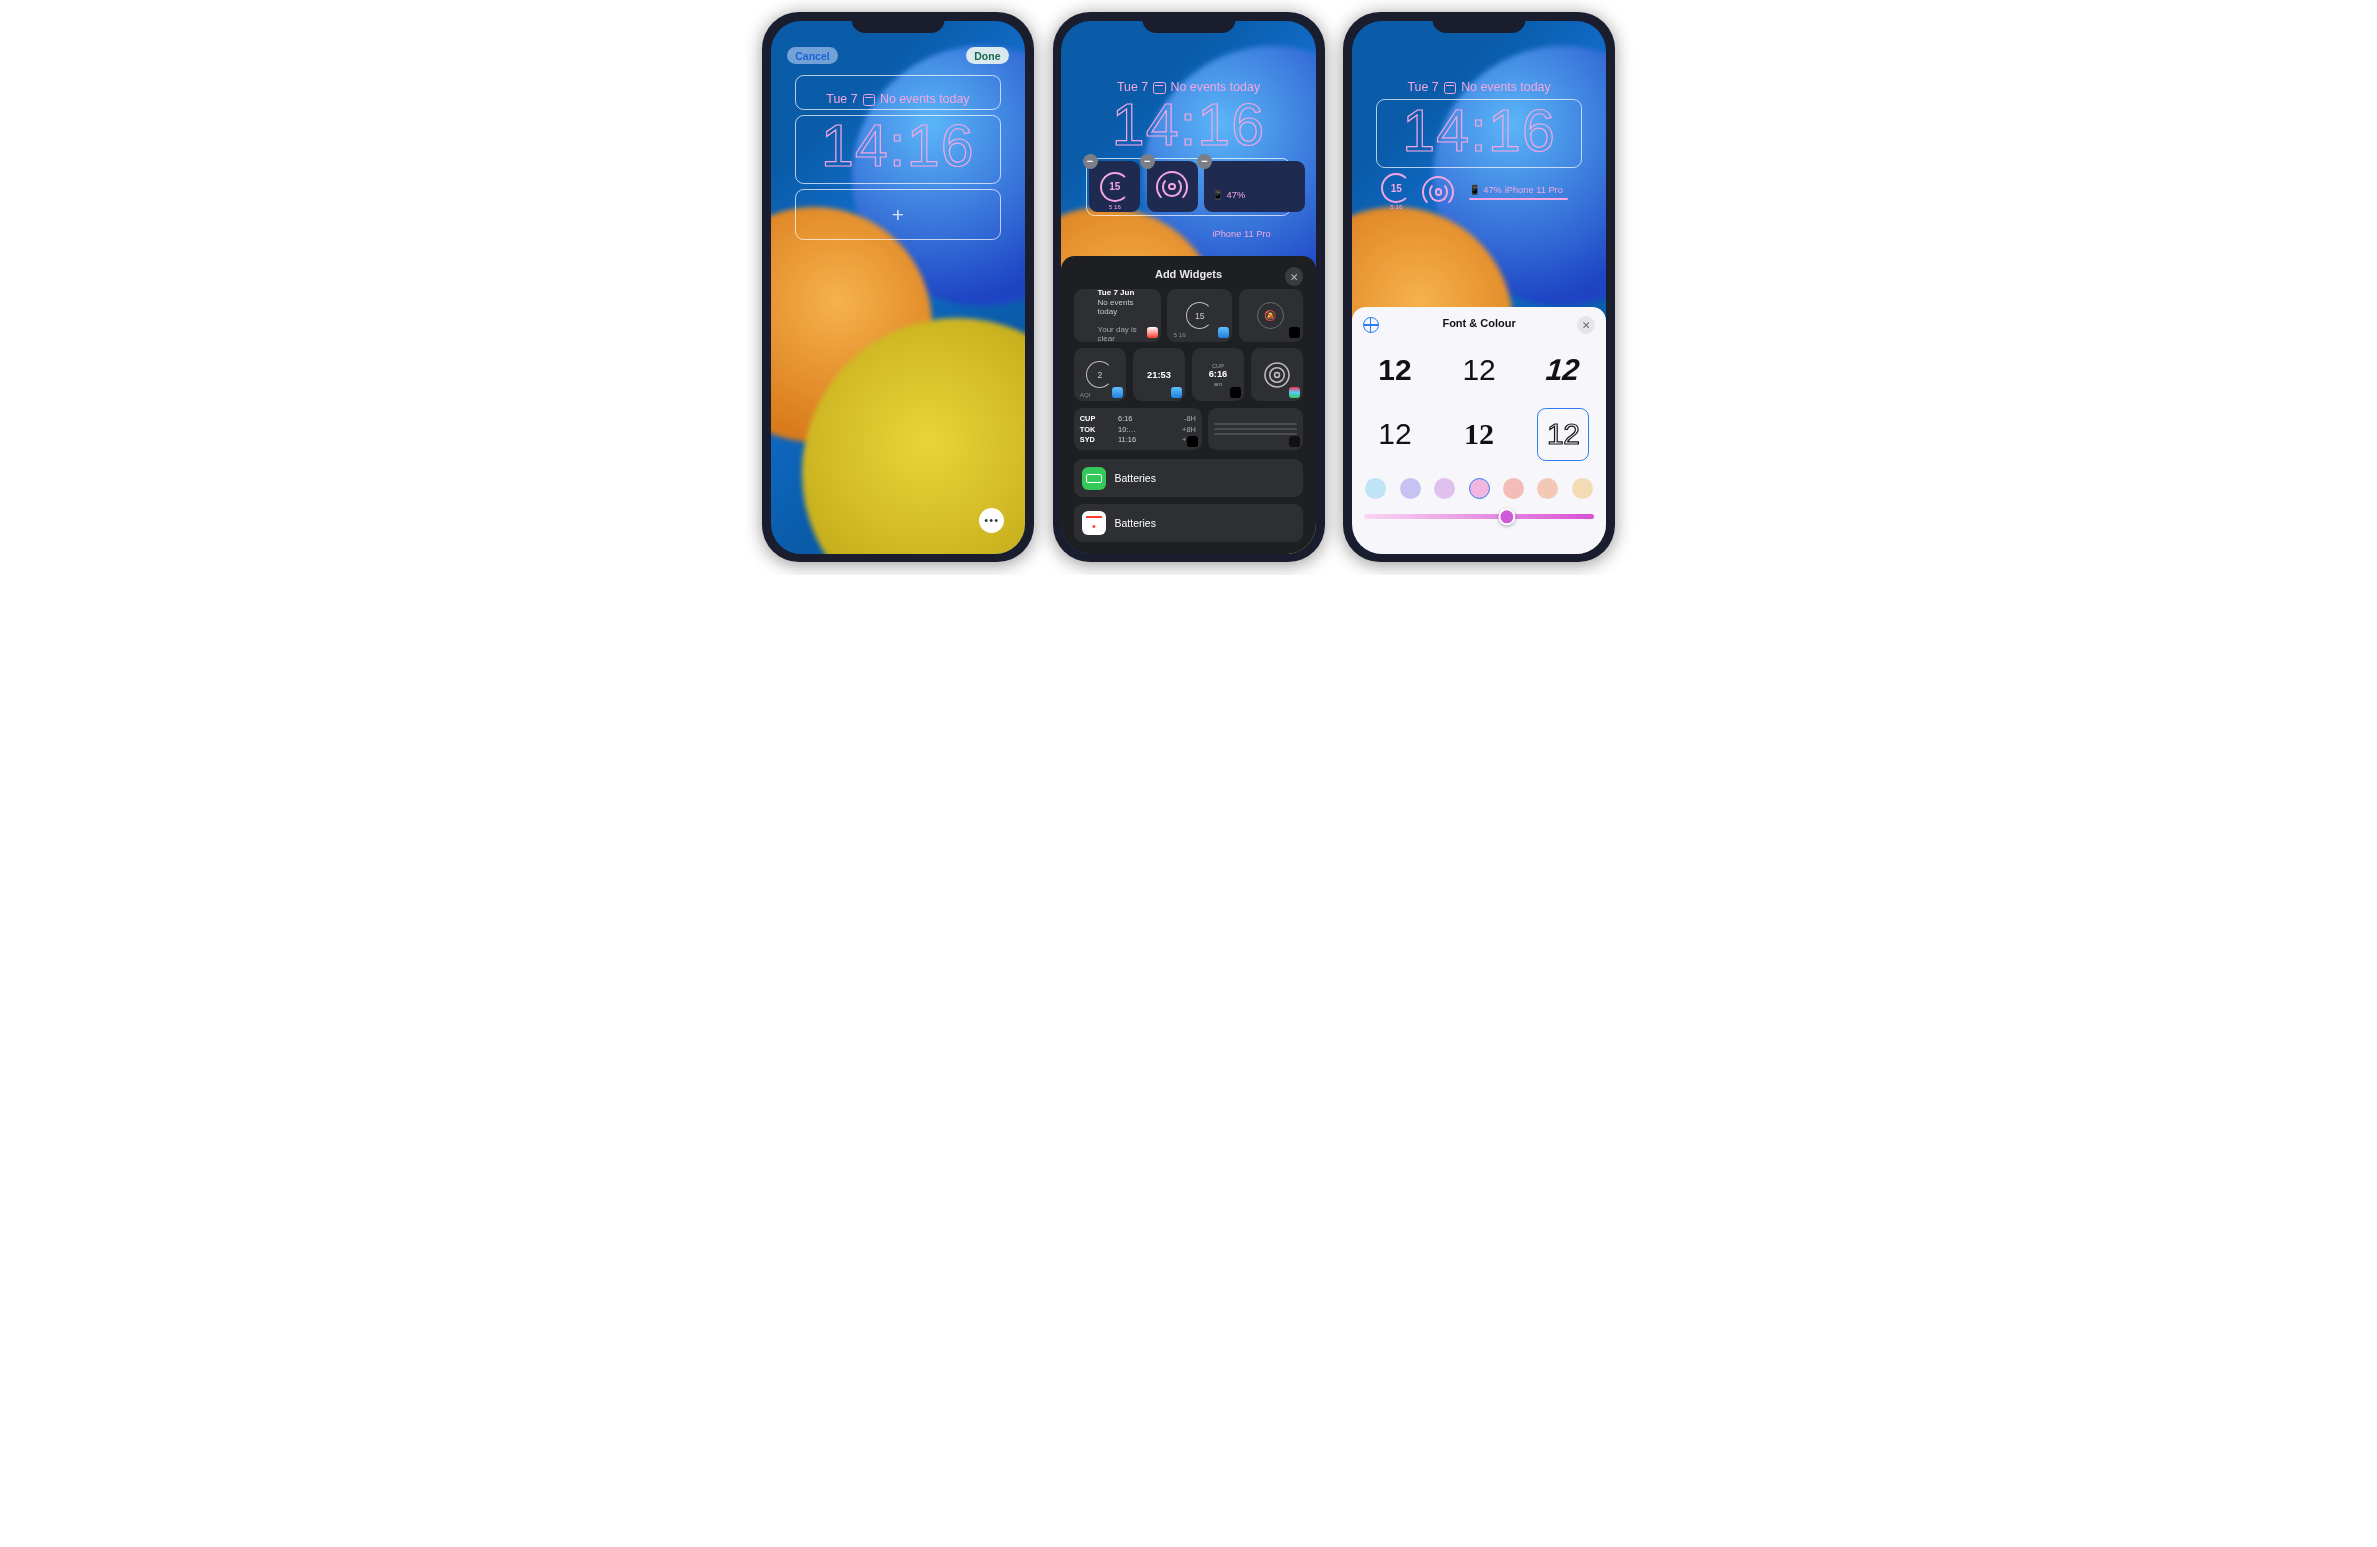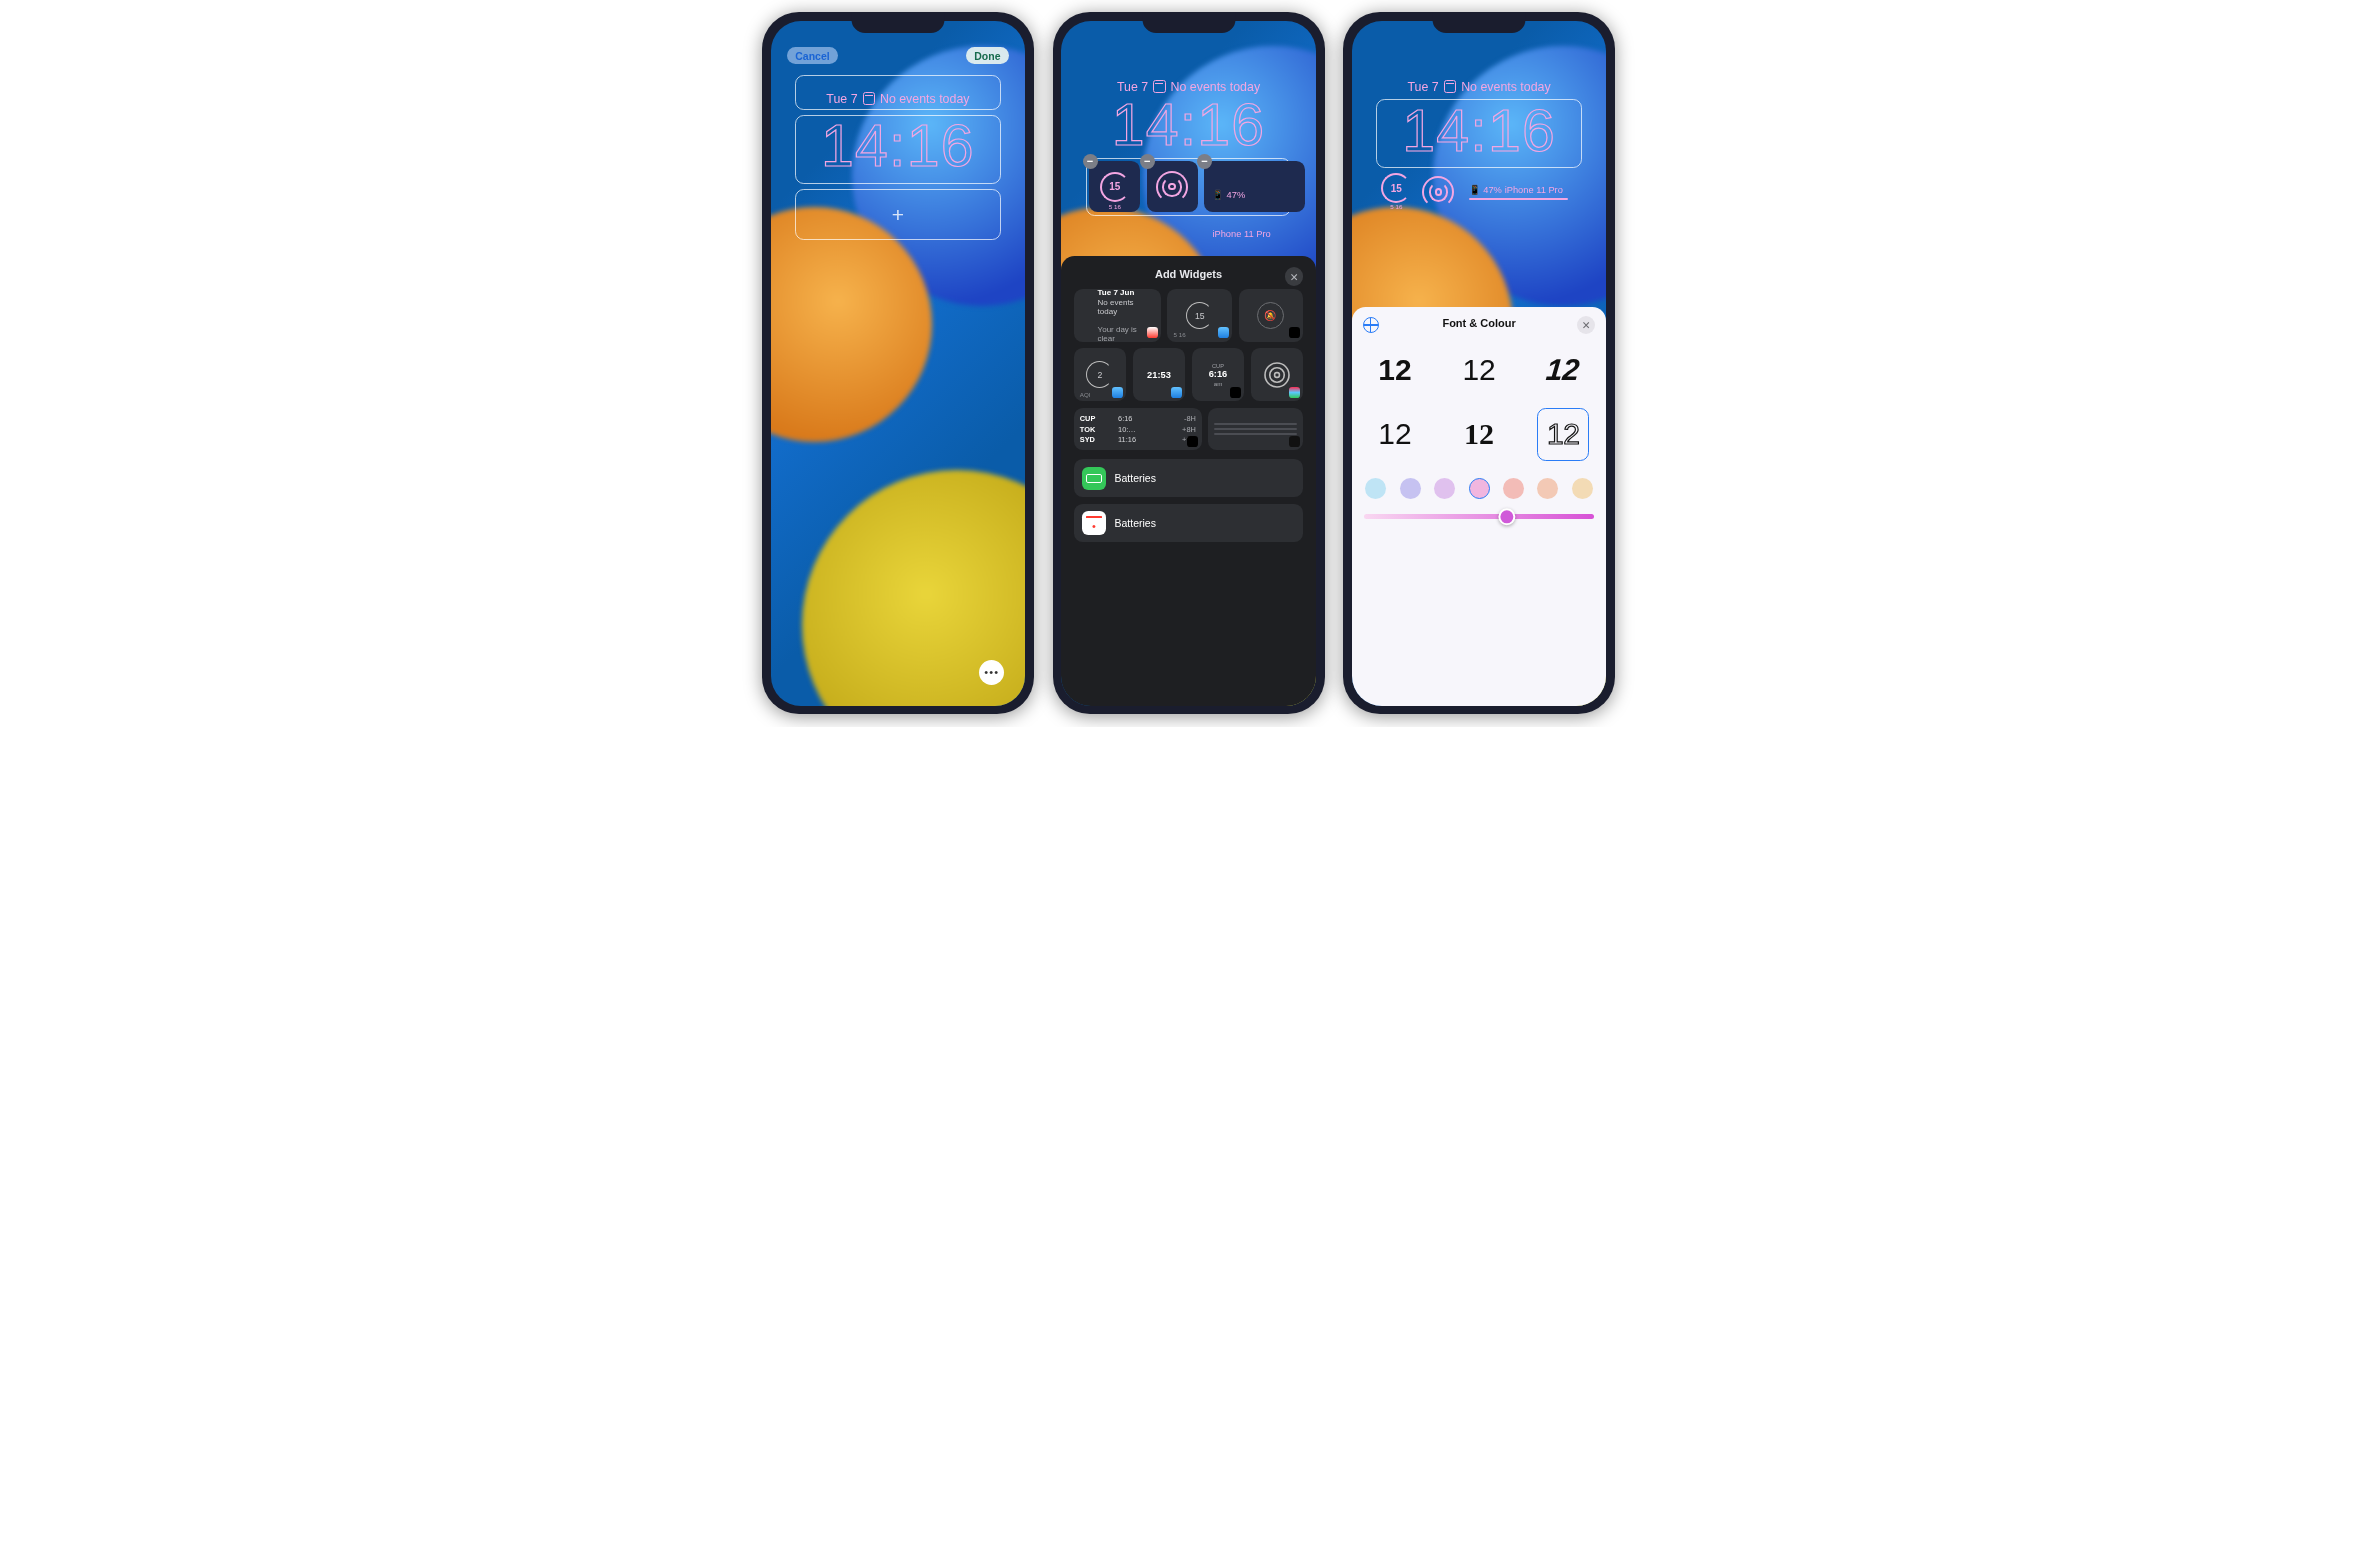--- a/index.html
+++ b/index.html
@@ -8,21 +8,21 @@
     gap: 18.6px;
     padding: 12.4px;
     background: #fff;
     font-family: -apple-system, "SF Pro Display", "Helvetica Neue", Arial, sans-serif;
     justify-content: center;
     align-items: flex-start;
   }
   
   .iphone {
     width: 272px;
-    height: 702px;
+    height: 550px;
     background: #1a1d2e;
     border-radius: 37px;
     padding: 8.7px;
     position: relative;
     box-shadow: 0 2.5px 18.6px rgba(0,0,0,.4);
   }
   .iphone::before, .iphone::after {
     content: "";
     position: absolute;
     background: #0c0e18;
@@ -66,21 +66,21 @@
     border-radius: 11px;
     font-size: 10.5px;
     font-weight:600;
     backdrop-filter: blur(6.2px);
   }
   .pill.cancel { background: rgba(200,220,255,.55); color:#1a64d4; }
   .pill.done   { background: rgba(235,245,240,.9); color:#176b4d; }
 
   .dateline {
     margin: 13.6px 8.7px 0;
-    display:flex; justify-content:center; align-items:flex-start; gap:5px;
+    display:flex; justify-content:center; align-items:flex-end; gap:5px;
     font-size:12.4px; font-weight:500;
   }
   .dateline .cal-icon {
     width:12.4px;height:12.4px;border:1.2px solid #f3a6e2;border-radius:2.5px; position:relative;
   }
   .dateline .cal-icon::before{content:"";position:absolute;top:1.9px;left:1.2px;right:1.2px;height:1.2px;background:#f3a6e2;}
 
   .date-box, .clock-box, .widget-box {
     border:0.6px solid rgba(255,255,255,.7);
     border-radius:8.7px;

